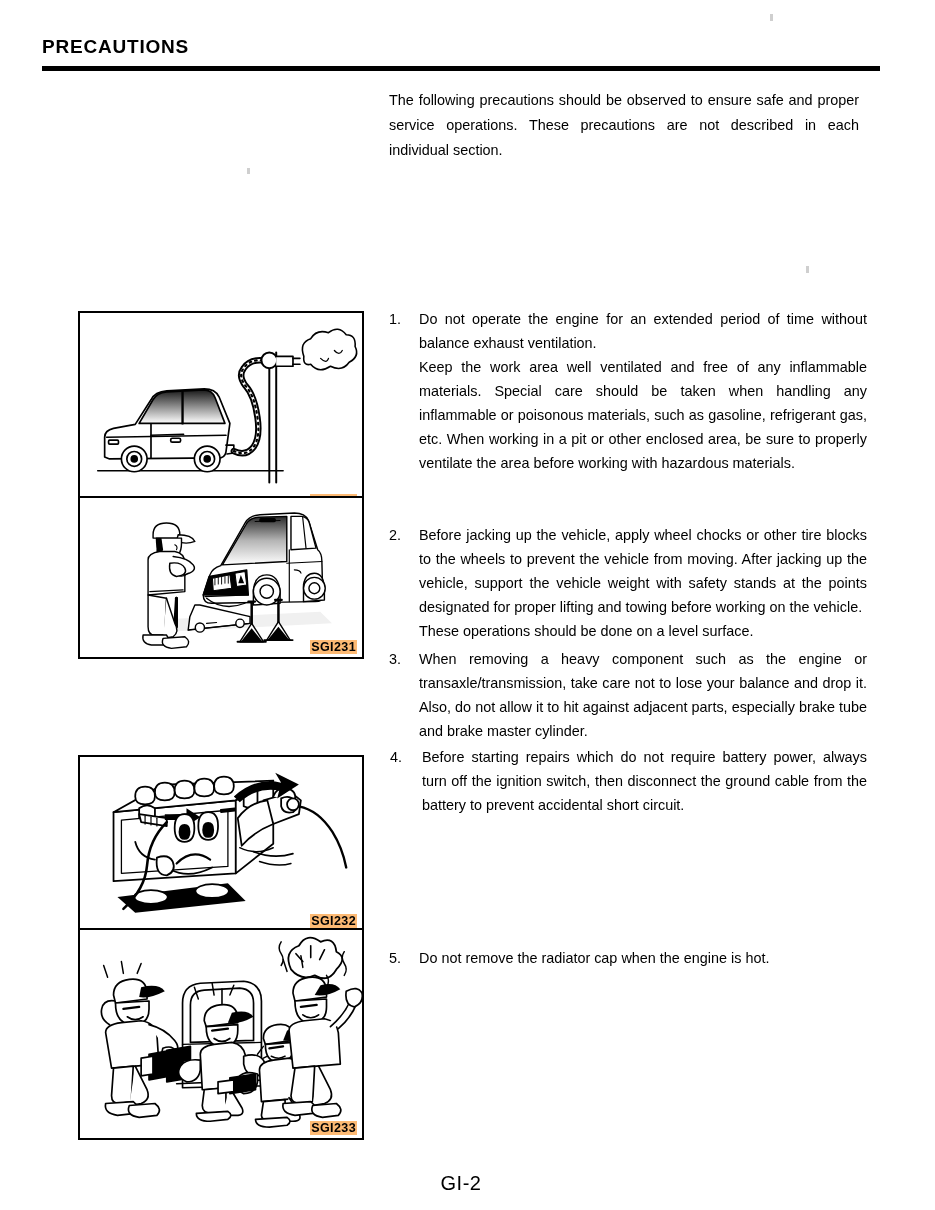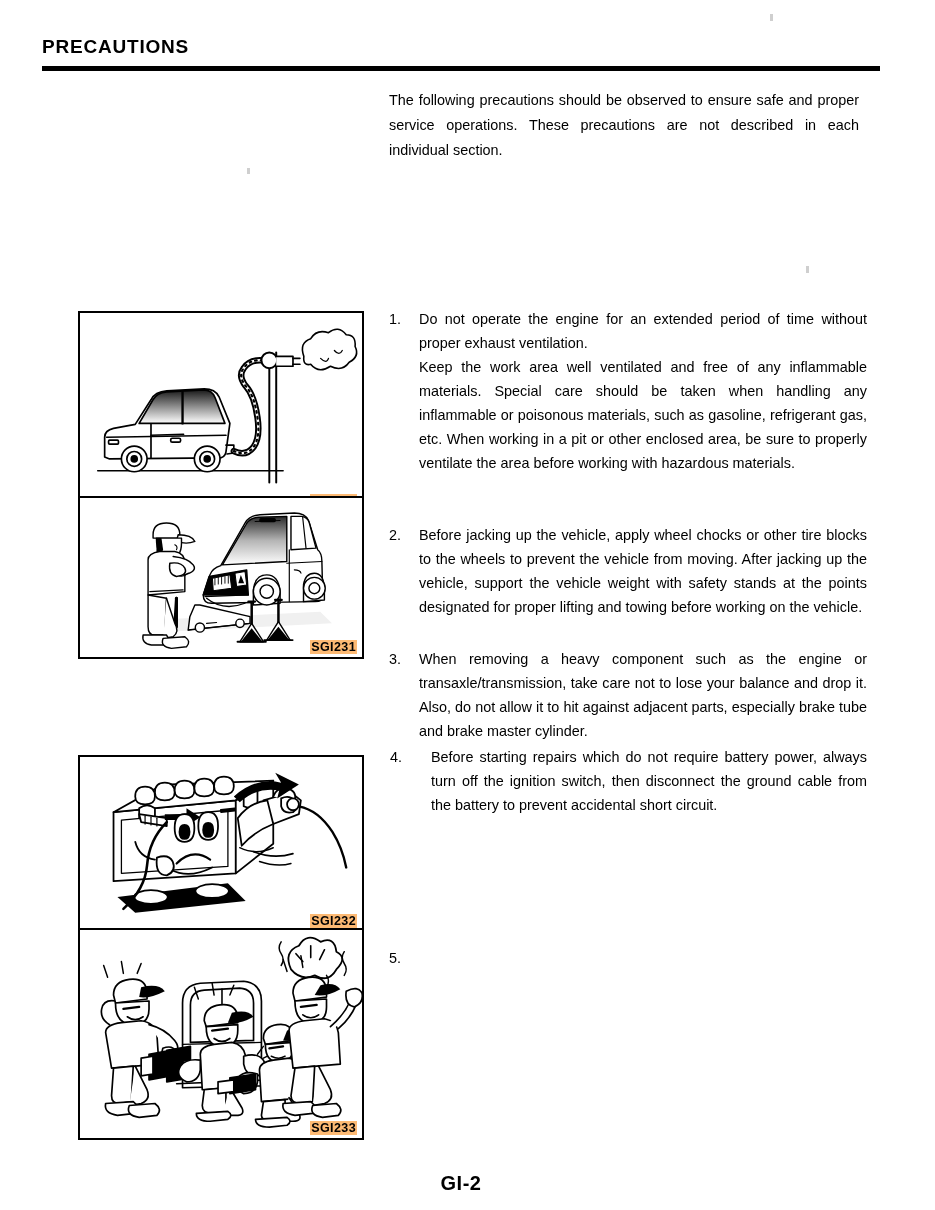--- a/index.html
+++ b/index.html
@@ -102,31 +102,31 @@
   .precaution .para {
     text-align: justify;
     text-align-last: left;
   }
   #precaution-1 { top: 307px; }
   #precaution-2 { top: 523px; }
   #precaution-3 { top: 647px; }
   #precaution-4 { top: 745px; }
   #precaution-5 { top: 946px; }
   #precaution-4 .num { left: 1px; }
-  #precaution-4 .body { margin-left: 42px; }
+  #precaution-4 .body { margin-left: 33px; }
 
   
   #page-footer {
     position: absolute;
     left: 42px;
     top: 1172px;
     width: 838px;
     text-align: center;
     font-size: 20px;
-    font-weight: bold;
+    font-weight: normal;
     letter-spacing: 0.5px;
   }
 
   
   .speck {
     position: absolute;
     background: #cfcfcf;
   }
 </style>
 </head>
@@ -496,45 +496,47 @@
         </g>
       </g>
     </g>
   </svg>
   <div class="fig-caption">SGI233</div>
 </div>
 
 <div class="precaution" id="precaution-1">
   <div class="num">1.</div>
   <div class="body">
-    <div class="para">Do not operate the engine for an extended period of time without proper exhaust ventilation.</div>
+    <div class="para">Do not operate the engine for an extended period of time without balance exhaust ventilation.</div>
     <div class="para">Keep the work area well ventilated and free of any inflammable materials. Special care should be taken when handling any inflammable or poisonous materials, such as gasoline, refrigerant gas, etc. When working in a pit or other enclosed area, be sure to properly ventilate the area before working with hazardous materials.</div>
   </div>
 </div>
 
 <div class="precaution" id="precaution-2">
   <div class="num">2.</div>
   <div class="body">
     <div class="para">Before jacking up the vehicle, apply wheel chocks or other tire blocks to the wheels to prevent the vehicle from moving. After jacking up the vehicle, support the vehicle weight with safety stands at the points designated for proper lifting and towing before working on the vehicle.</div>
+    <div class="para">These operations should be done on a level surface.</div>
   </div>
 </div>
 
 <div class="precaution" id="precaution-3">
   <div class="num">3.</div>
   <div class="body">
     <div class="para">When removing a heavy component such as the engine or transaxle/transmission, take care not to lose your balance and drop it. Also, do not allow it to hit against adjacent parts, especially brake tube and brake master cylinder.</div>
   </div>
 </div>
 
 <div class="precaution" id="precaution-4">
   <div class="num">4.</div>
   <div class="body">
     <div class="para">Before starting repairs which do not require battery power, always turn off the ignition switch, then disconnect the ground cable from the battery to prevent accidental short circuit.</div>
   </div>
 </div>
 
 <div class="precaution" id="precaution-5">
   <div class="num">5.</div>
   <div class="body">
+    <div class="para">Do not remove the radiator cap when the engine is hot.</div>
   </div>
 </div>
 
 <div id="page-footer">GI-2</div>
 
 </body></html>

